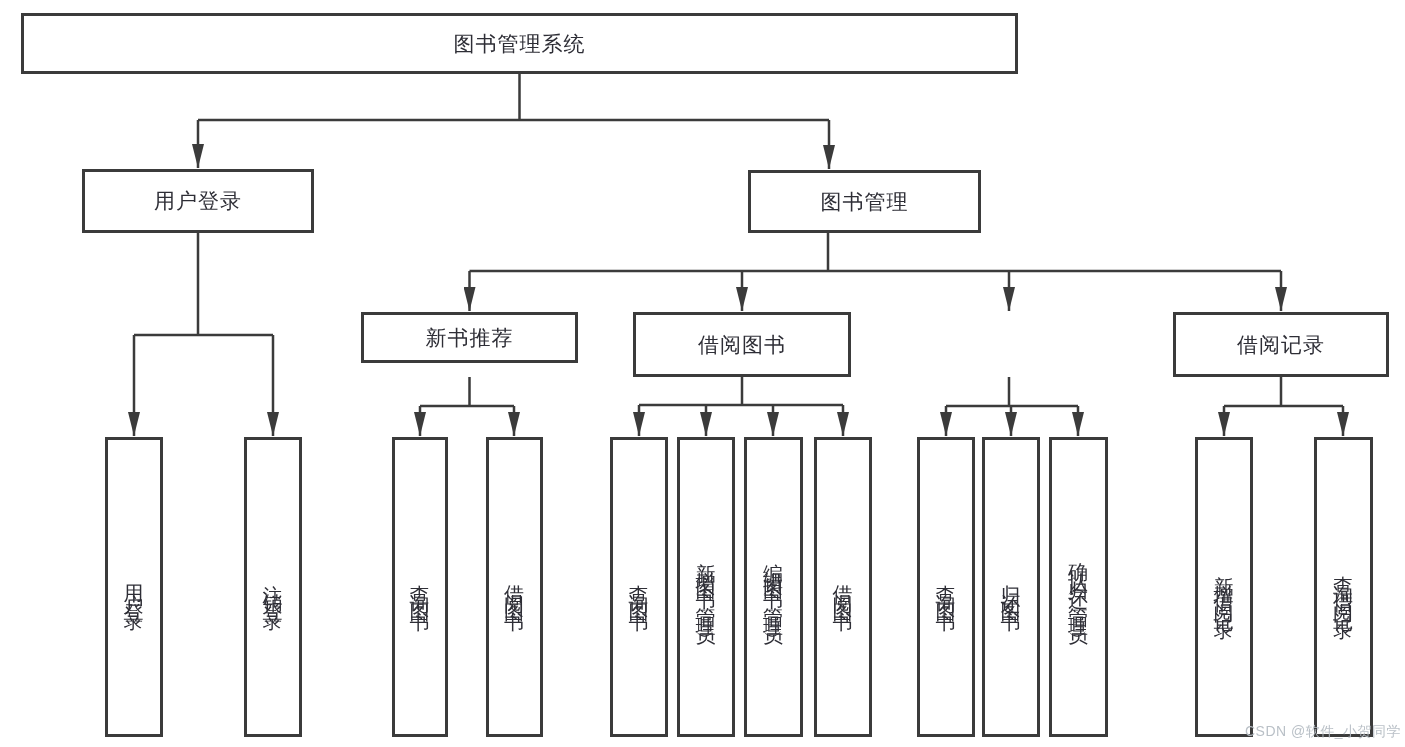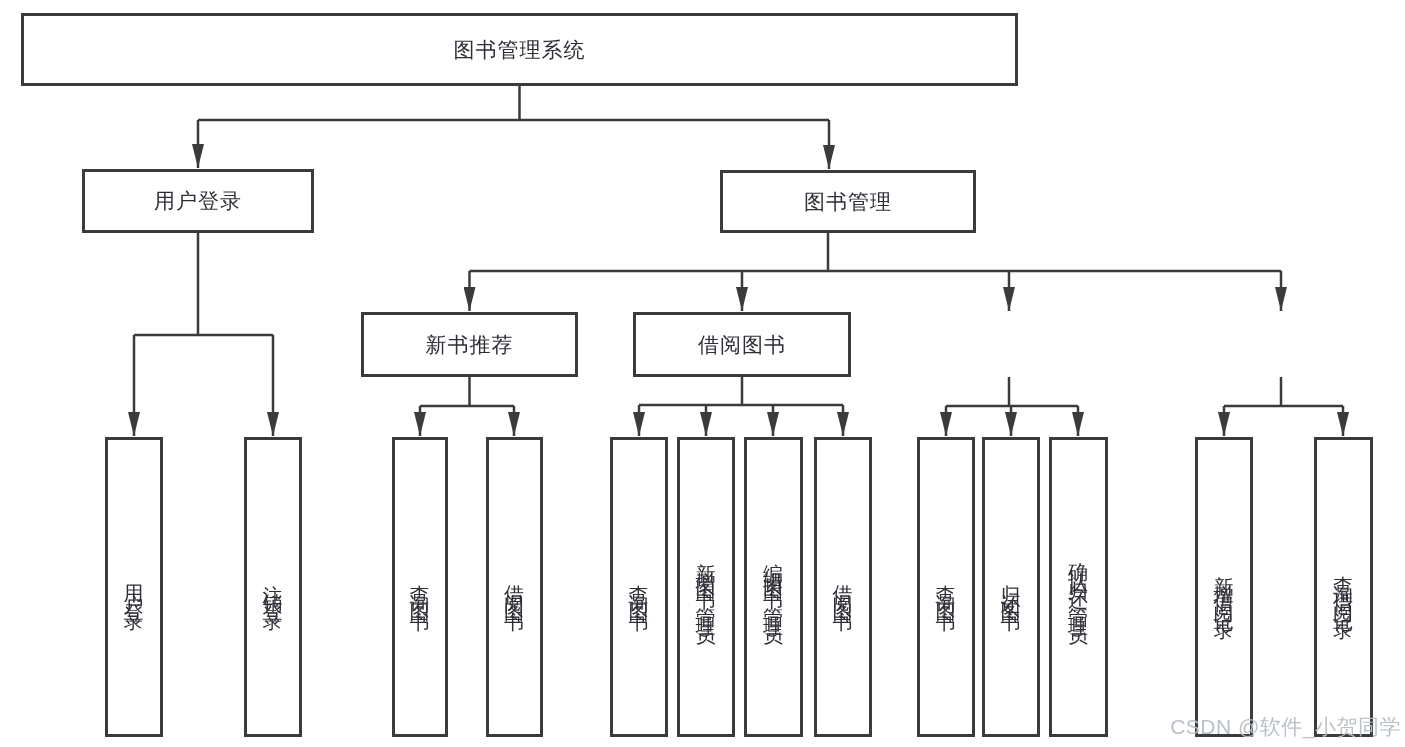--- a/index.html
+++ b/index.html
@@ -42,21 +42,21 @@
     font-size: 20px;
     line-height: 1.1;
     letter-spacing: 9px;
     color: #2e2e36;
     white-space: nowrap;
   }
   #watermark {
     position: absolute;
     right: 4px;
     bottom: 6px;
-    font-size: 21px;
+    font-size: 14px;
     letter-spacing: 0.5px;
     color: #b6bdc4;
     opacity: 0.95;
   }
 </style>
 </head>
 <body>
 
 <div id="canvas">
 
@@ -91,27 +91,28 @@
       <path d="M773 405 V436" marker-end="url(#arw)"></path>
       <path d="M843 405 V436" marker-end="url(#arw)"></path>
       <path d="M946 406 V436" marker-end="url(#arw)"></path>
       <path d="M1011 406 V436" marker-end="url(#arw)"></path>
       <path d="M1078 406 V436" marker-end="url(#arw)"></path>
       <path d="M1224 406 V436" marker-end="url(#arw)"></path>
       <path d="M1343 406 V436" marker-end="url(#arw)"></path>
     </g>
   </svg>
 
-  <div class="hbox" style="left:21px; top:13px; width:997px; height:73px;">图书管理系统</div>
+  <div class="hbox" style="left:21px; top:13px; width:997px; height:61px;">图书管理系统</div>
 
   <div class="hbox" style="left:82px; top:169px; width:232px; height:64px;">用户登录</div>
-  <div class="hbox" style="left:720px; top:170px; width:256px; height:63px;">图书管理</div>
+  <div class="hbox" style="left:748px; top:170px; width:233px; height:63px;">图书管理</div>
 
-  <div class="hbox" style="left:361px; top:312px; width:217px; height:65px;">新书推荐</div>
+  <div class="hbox" style="left:361px; top:312px; width:217px; height:51px;">新书推荐</div>
   <div class="hbox" style="left:633px; top:312px; width:218px; height:65px;">借阅图书</div>
+  <div class="hbox" style="left:1173px; top:312px; width:216px; height:65px;">借阅记录</div>
 
   <div class="vbox" style="left:105px; width:58px;">
     <span>用户登录</span>
   </div>
   <div class="vbox" style="left:244px; width:58px;">
     <span>注销登录</span>
   </div>
 
   <div class="vbox" style="left:392px; width:56px;">
     <span>查询图书</span>

